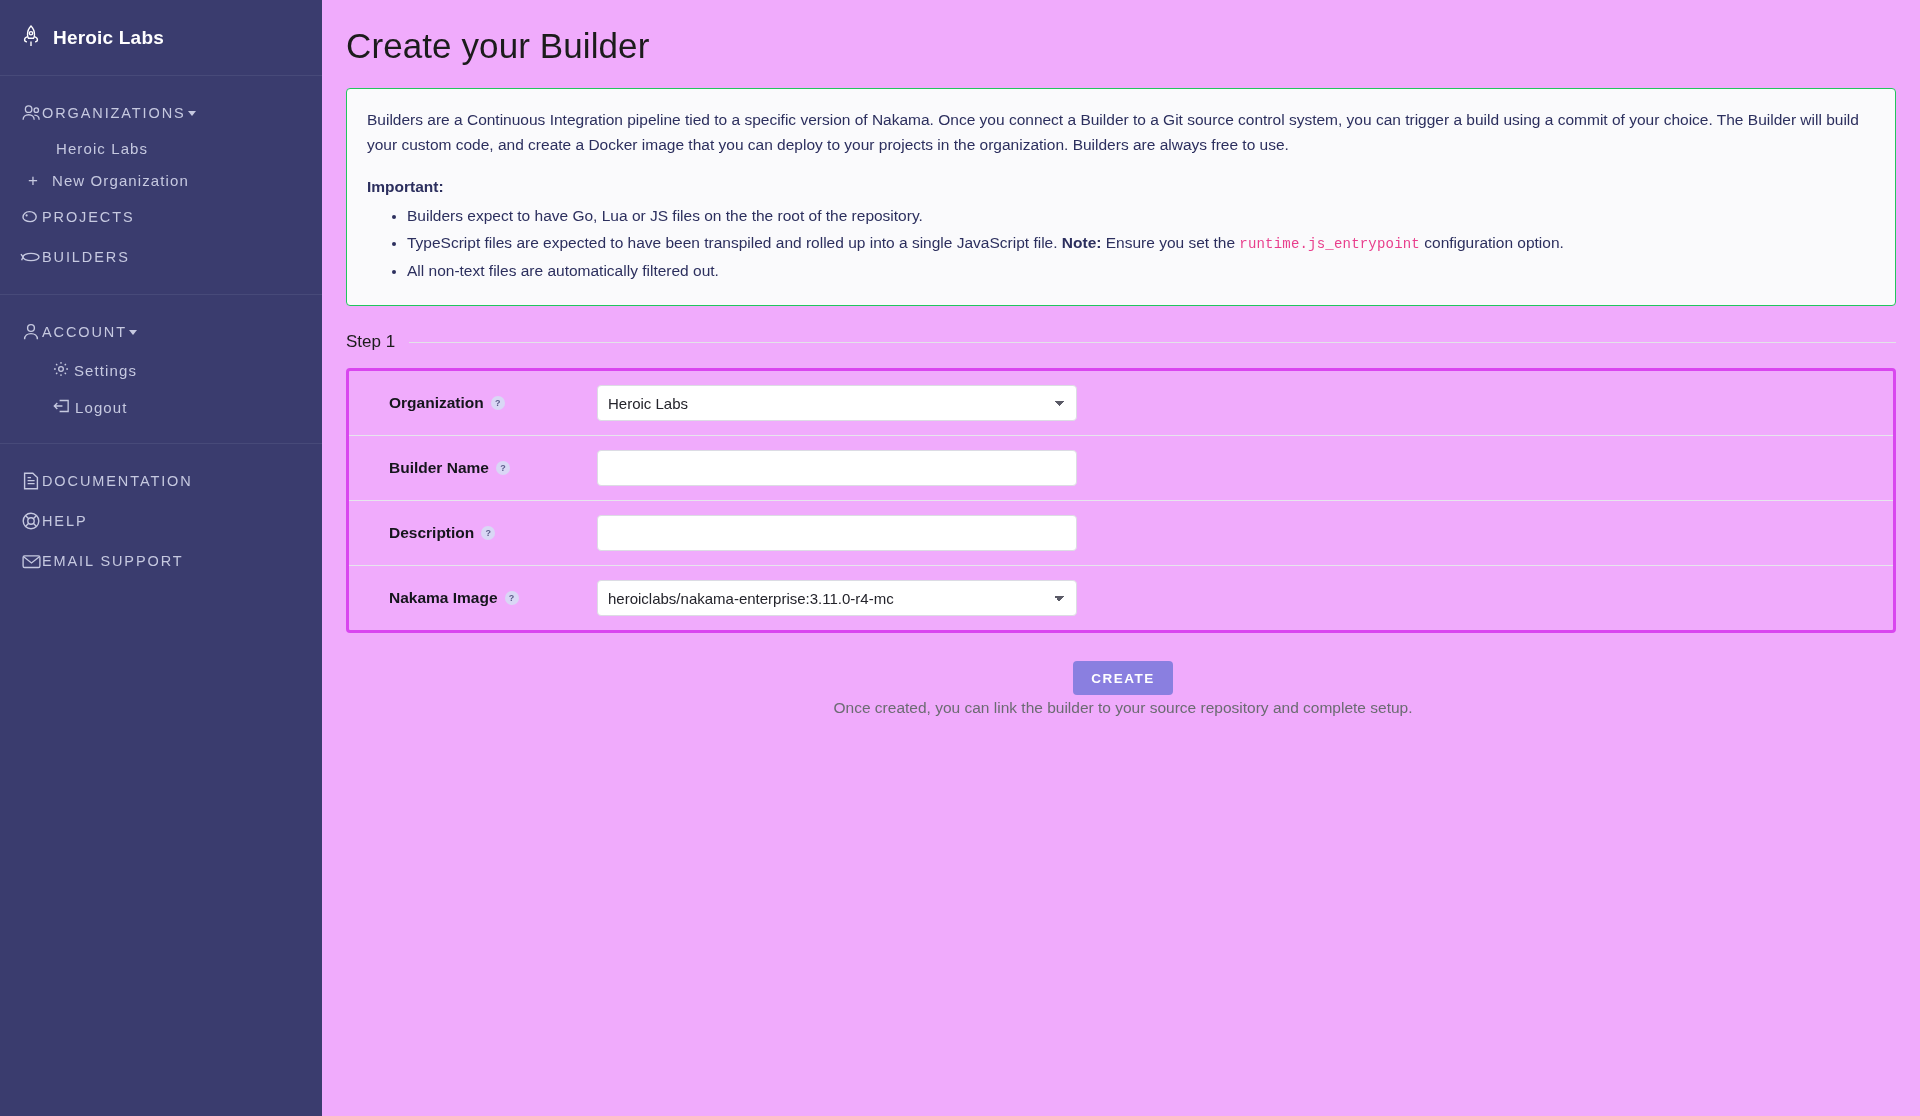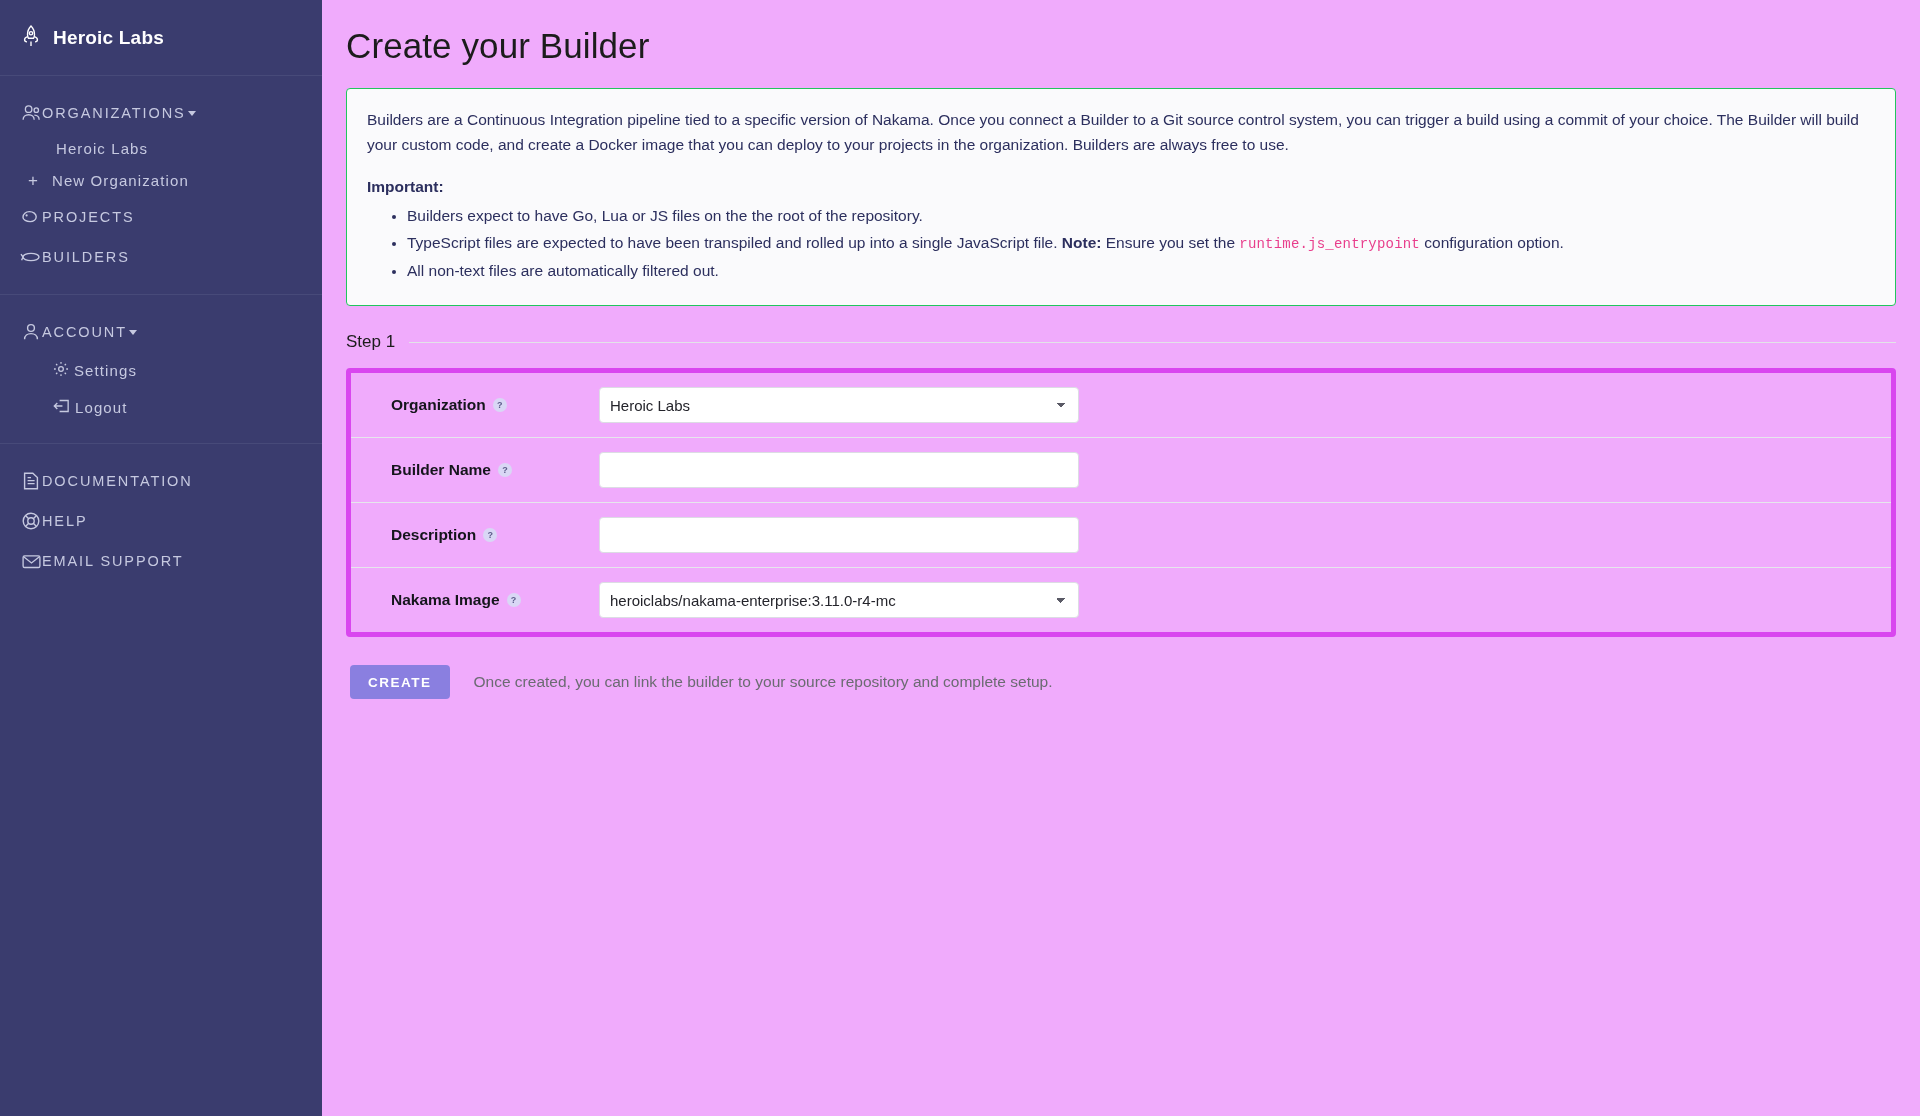--- a/index.html
+++ b/index.html
@@ -132,21 +132,21 @@
   }
   b { font-weight: 700; }
 
   .step-head {
     display: flex; align-items: center; gap: 14px;
     margin: 26px 0 16px 0;
   }
   .step-label { font-size: 17px; color: #1c1c1c; white-space: nowrap; }
   .step-rule { flex: 1; height: 1px; background: #e3e3e8; }
 
-  .form-card { border: 5px solid #d946ef; border-radius: 4px; }
+  .form-card { border: 3px solid #d946ef; border-radius: 4px; }
   .form-row {
     display: flex; align-items: center;
     border-bottom: 1px solid #e6e6ec;
     padding: 14px 18px;
     min-height: 55px;
   }
   .form-row:last-child { border-bottom: none; }
   .row-label {
     width: 230px; min-width: 230px;
     font-weight: 700; font-size: 15.5px; color: #15151c;
@@ -173,21 +173,21 @@
     background-image:
       linear-gradient(45deg, transparent 50%, #5a5a66 50%),
       linear-gradient(135deg, #5a5a66 50%, transparent 50%);
     background-position: calc(100% - 17px) 15px, calc(100% - 12px) 15px;
     background-size: 5px 5px, 5px 5px;
     background-repeat: no-repeat;
     padding-right: 28px;
   }
   input.ctl::placeholder { color: #b9b9c4; }
 
-  .action-row { display: flex; align-items: center; gap: 24px; margin: 28px 0 0 4px; }
+  .action-row { display: flex; align-items: center; gap: 4px; margin: 28px 0 0 4px; flex-direction: column; }
   .btn-create {
     background: #8a7fe0; color: #fff; border: none;
     padding: 0 18px; height: 34px; min-width: 92px;
     border-radius: 4px; font-size: 13.5px; letter-spacing: 1.5px;
     font-weight: 600; cursor: pointer;
     font-family: "Liberation Sans", sans-serif;
   }
   .hint { color: #6b6b72; font-size: 15.5px; }
 </style>
 </head>

